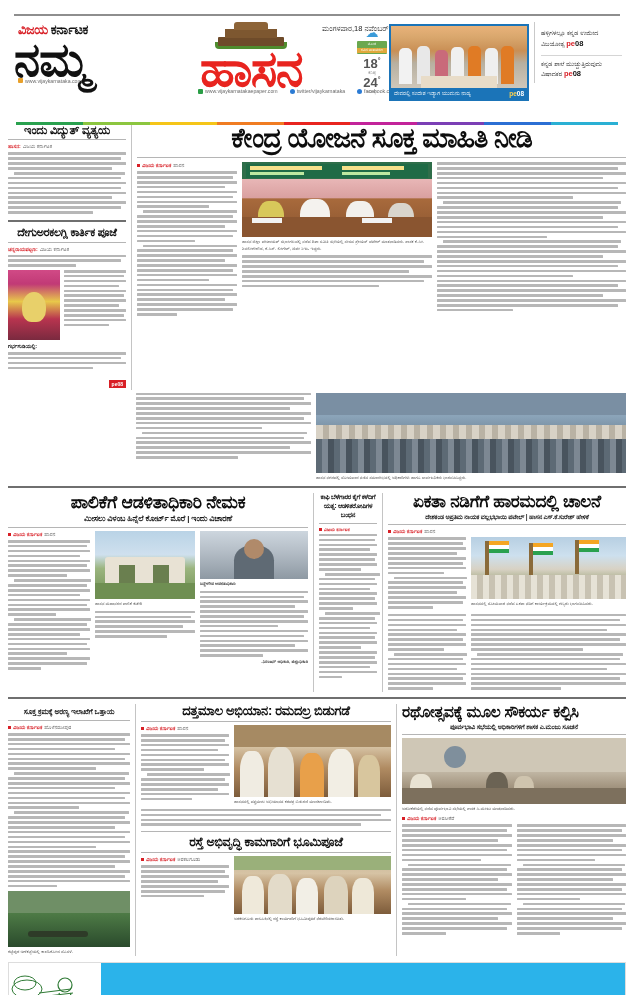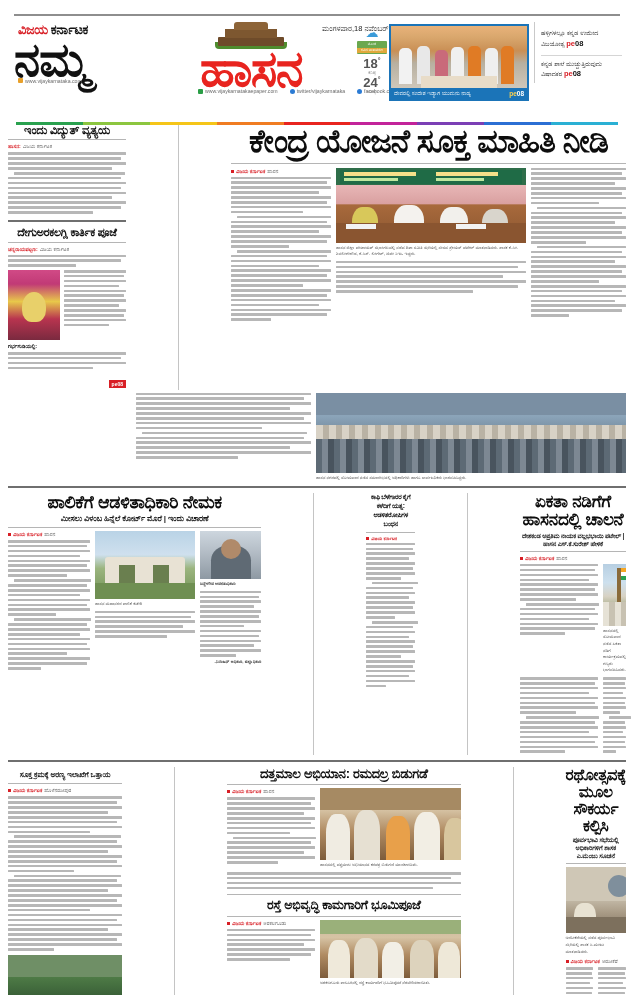--- a/index.html
+++ b/index.html
@@ -100,21 +100,21 @@
   .ph-gate { background: linear-gradient(180deg,#b9d3e6 0%,#cfe0ee 35%,#9bb57f 55%,#6f8f52 100%); }
   .ph-portrait { background: linear-gradient(180deg,#cdd6de 0%,#b6bfc8 40%,#8e99a3 100%); }
   .ph-rally { background: linear-gradient(180deg,#b7cfe2 0%,#cde0ee 30%,#d8d2c4 52%,#9aa379 75%,#7e8a5e 100%); }
   .ph-green { background: linear-gradient(180deg,#9ec48a 0%,#7aa968 35%,#4e7b46 65%,#2f5a33 100%); }
   .ph-proc { background: linear-gradient(180deg,#c9b89c 0%,#d6c3a4 30%,#b08b62 60%,#7d5c3b 100%); }
   .ph-room { background: linear-gradient(180deg,#ddd7cb 0%,#cfc7b6 40%,#a89a85 70%,#7d705d 100%); }
   .fig { position: absolute; bottom: 0; border-radius: 40% 40% 0 0; }
   .cap { font-size: 4.4px; color: #3a3a3a; line-height: 1.5; margin-top: 2px; }
 
   
-  .cols { display: flex; gap: 47px; }
+  .cols { display: flex; }
   .pad { padding: 0 8px; }
 
   
   .ad { margin: 6px 8px 0; height: 98px; display: flex; border: 1px solid #ddd; overflow: hidden; }
   .ad-left { width: 92px; background: #ffffff; position: relative; }
   .ad-main { flex: 1; background: #2bb3ea; position: relative; display: flex;
              flex-direction: column; align-items: center; justify-content: center; }
   .ad-right { width: 150px; background: #2bb3ea; display: flex; align-items: flex-end;
               gap: 2px; padding: 6px 4px; }
   .ad-farmer { position: absolute; inset: 0; }
@@ -288,21 +288,21 @@
           <div class="ln s4"></div>
       </div>
       <div style="text-align:right;margin-top:2px">
         <span style="background:#d81f26;color:#fff;font-size:5px;padding:1px 3px;font-weight:bold">pe08</span>
       </div>
     </div>
 
     <div class="vrule" style="margin:0 5px"></div>
 
     <div style="flex:1">
-      <div class="hl" style="font-size:32px;text-align:center;letter-spacing:-1px">ಕೇಂದ್ರ ಯೋಜನೆ ಸೂಕ್ತ ಮಾಹಿತಿ ನೀಡಿ</div>
+      <div class="hl" style="font-size:27px;text-align:center;letter-spacing:-1px">ಕೇಂದ್ರ ಯೋಜನೆ ಸೂಕ್ತ ಮಾಹಿತಿ ನೀಡಿ</div>
       <div class="rule" style="margin:4px 0 4px"></div>
 
       <div class="cols" style="gap:5px">
 
         <div style="width:100px">
           <div class="byline">
             <i class="sq"></i>
               <span class="pl">ವಿಜಯ ಕರ್ನಾಟಕ</span>
             <span class="loc">ಹಾಸನ</span>
           </div>
@@ -562,21 +562,21 @@
           <div class="ln s1"></div>
           <div class="ln s3"></div>
         <div class="ln s1"></div>
           <div class="ln s6"></div>
       </div>
     </div>
 
     <div class="vrule" style="margin:0 5px"></div>
 
     <div style="flex:1">
-      <div class="hl" style="font-size:17px;text-align:center">ಏಕತಾ ನಡಿಗೆಗೆ ಹಾಸನದಲ್ಲಿ ಚಾಲನೆ</div>
+      <div class="hl" style="font-size:17px;text-align:center">ಏಕತಾ ನಡಿಗೆಗೆ ಹಾರಮದಲ್ಲಿ ಚಾಲನೆ</div>
       <div class="sub" style="font-size:6.4px;text-align:center;margin-top:2px">ದೇಶಕಂಡ ಅಪ್ರತಿಮ ನಾಯಕ ವಲ್ಲಭಭಾಯಿ ಪಟೇಲ್ | ಹಾಸನ ಎಸ್.ಕೆ.ಸುರೇಶ್ ಹೇಳಿಕೆ</div>
       <div class="rule" style="margin:3px 0 3px"></div>
       <div class="byline">
         <i class="sq"></i>
           <span class="pl">ವಿಜಯ ಕರ್ನಾಟಕ</span>
         <span class="loc">ಹಾಸನ</span>
       </div>
       <div class="cols" style="gap:5px;margin-top:2px">
         <div style="width:78px">
           <div class="ln s1"></div>
@@ -781,21 +781,21 @@
             <div style="position:absolute;top:0;left:0;right:0;height:14px;background:#9ab07a"></div>
           </div>
           <div class="cap">ಅರಕಲಗೂಡು ತಾಲೂಕಿನಲ್ಲಿ ರಸ್ತೆ ಕಾಮಗಾರಿಗೆ ಭೂಮಿಪೂಜೆ ನೆರವೇರಿಸಲಾಯಿತು.</div>
         </div>
       </div>
     </div>
 
     <div class="vrule" style="margin:0 5px"></div>
 
     <div style="flex:1">
-      <div class="hl" style="font-size:15.5px;text-align:center">ರಥೋತ್ಸವಕ್ಕೆ ಮೂಲ ಸೌಕರ್ಯ ಕಲ್ಪಿಸಿ</div>
+      <div class="hl" style="font-size:15.5px;">ರಥೋತ್ಸವಕ್ಕೆ ಮೂಲ ಸೌಕರ್ಯ ಕಲ್ಪಿಸಿ</div>
       <div class="sub" style="font-size:6.6px;text-align:center;margin-top:2px">ಪೂರ್ವಭಾವಿ ಸಭೆಯಲ್ಲಿ ಅಧಿಕಾರಿಗಳಿಗೆ ಶಾಸಕ ಎ.ಮಂಜು ಸೂಚನೆ</div>
       <div class="rule" style="margin:3px 0 3px"></div>
       <div class="photo ph-room" style="height:66px">
         <div style="position:absolute;top:0;left:0;right:0;height:34px;background:#cfc7b6"></div>
         <div style="position:absolute;top:8px;left:42px;width:22px;height:22px;background:#7f8f9c;border-radius:50%"></div>
         <div class="fig" style="left:8px;width:22px;height:30px;background:#e8e2d2"></div>
         <div class="fig" style="left:84px;width:22px;height:32px;background:#6b6354"></div>
         <div class="fig" style="left:112px;width:20px;height:28px;background:#cfc4ae"></div>
         <div style="position:absolute;bottom:0;left:0;right:0;height:16px;background:#7d705d"></div>
       </div>

